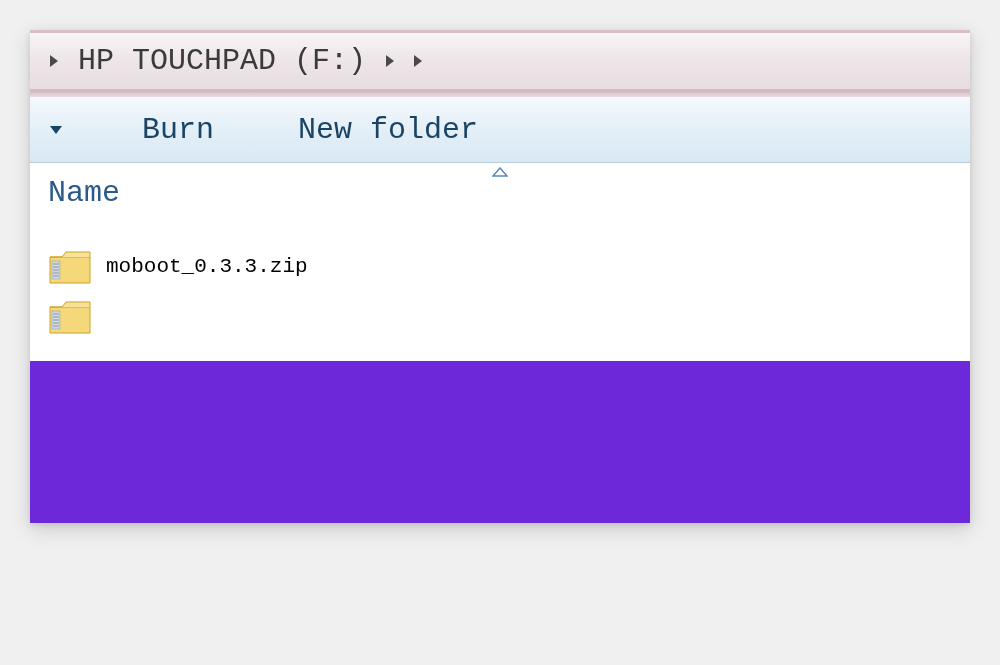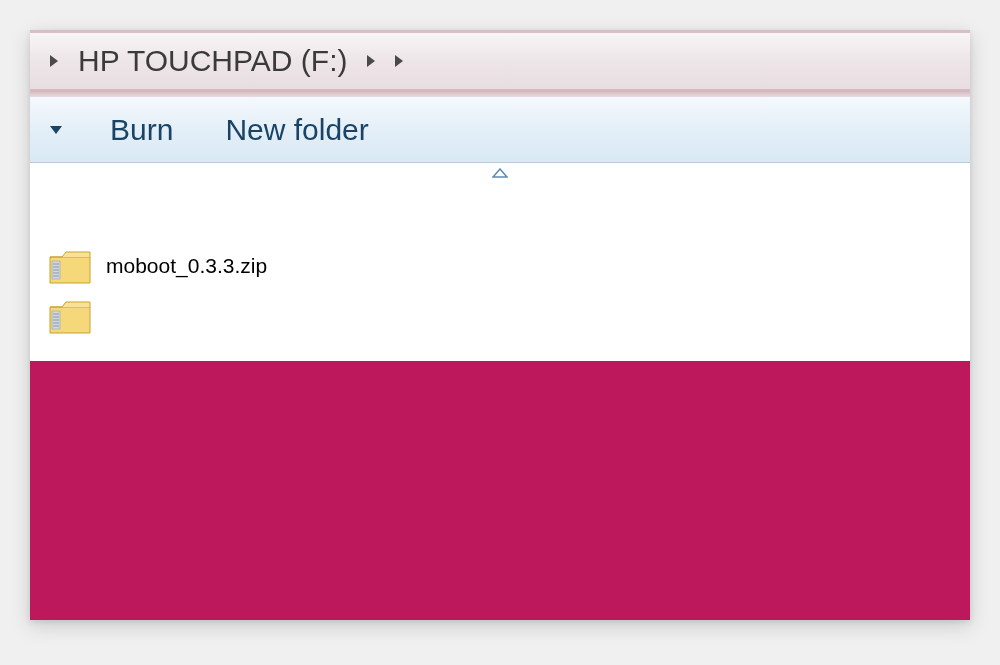--- a/index.html
+++ b/index.html
@@ -10,25 +10,26 @@
     
     body {
       font-family: "Segoe UI", Tahoma, sans-serif;
       background: #f0f0f0;
       width: 1000px;
       height: 665px;
       padding: 30px;
     }
     
     .window {
-      background: #be185d;
+      background: #6d28d9;
       box-shadow: 0 6px 20px rgba(0,0,0,0.15), 0 2px 6px rgba(0,0,0,0.1);
       width: 940px;
-      height: 590px;
+      height: 493px;
       overflow: hidden;
+      font-family: Liberation Mono, monospace;
     }
     
     .address-bar {
       background: linear-gradient(to bottom, #f8f5f6 0%, #ede5e7 50%, #e8dee1 100%);
       border-top: 3px solid #d9bec5;
       border-bottom: 3px solid #d5b9c0;
       padding: 8px 12px;
       display: flex;
       align-items: center;
       height: 62px;
@@ -81,20 +82,21 @@
       display: flex;
       align-items: center;
     }
     
     .toolbar-button {
       color: #1a4466;
       font-size: 30px;
       font-weight: 400;
       cursor: pointer;
       padding: 2px 6px;
+      margin-left: 32px;
     }
     
     .column-header-bar {
       padding: 8px 18px 6px 18px;
       display: flex;
       align-items: center;
       position: relative;
       height: 58px;
       background: #fff;
     }
@@ -182,20 +184,21 @@
     <span class="toolbar-button">Burn</span>
     <span class="toolbar-button">New folder</span>
   </div>
 
   <div class="column-header-bar">
     <span class="sort-indicator">
       <svg width="16" height="10" viewBox="0 0 16 10">
           <path d="M8 1 L15 9 L1 9 Z" fill="none" stroke="#5a8ab5" stroke-width="1.5"></path>
         </svg>
     </span>
+    <span class="column-header">Name</span>
   </div>
 
   <div class="file-list">
 
     <div class="file-item">
       <span class="zip-icon">
         <svg class="zip-icon-svg" viewBox="0 0 44 38">
           <path d="M2 10 L2 36 L42 36 L42 10 Z" fill="#f5d87a" stroke="#c9a227" stroke-width="1"></path>
           <path d="M2 10 L14 10 L18 5 L42 5 L42 10" fill="#f8e29a" stroke="#c9a227" stroke-width="1"></path>
           <rect x="4" y="14" width="8" height="18" fill="#d0d8e0" stroke="#8a98a8" stroke-width="0.5"></rect>

